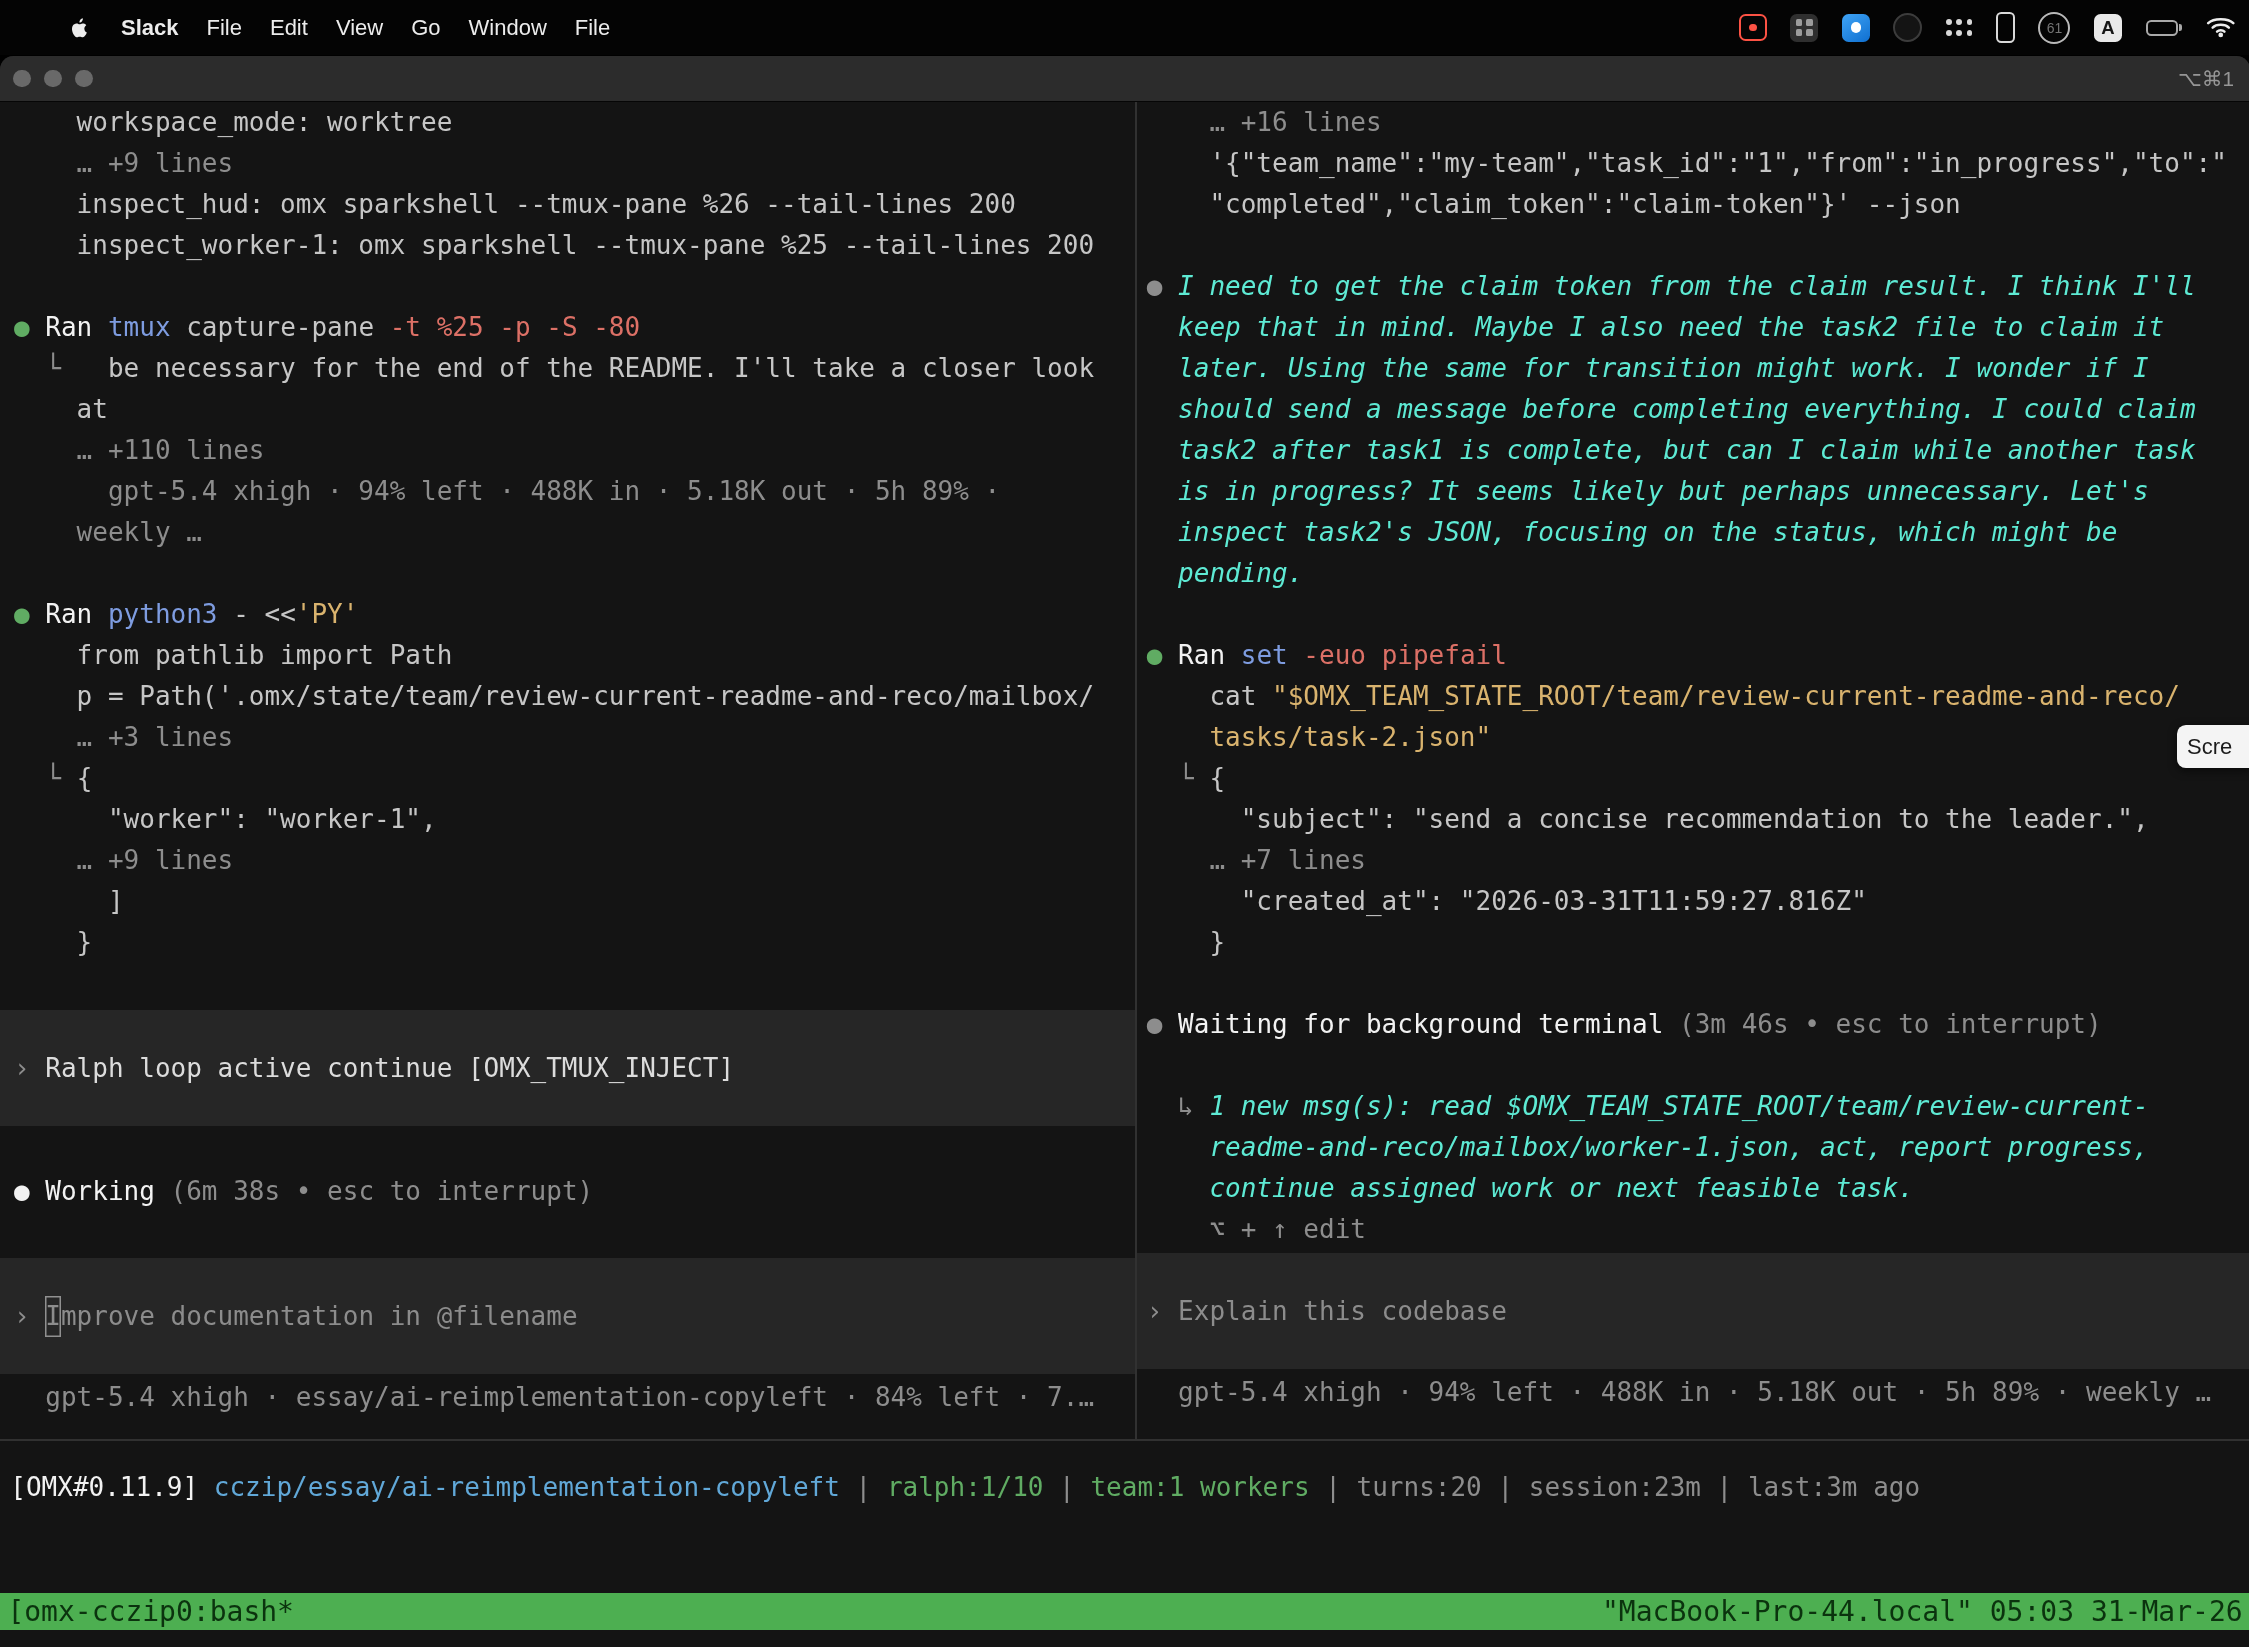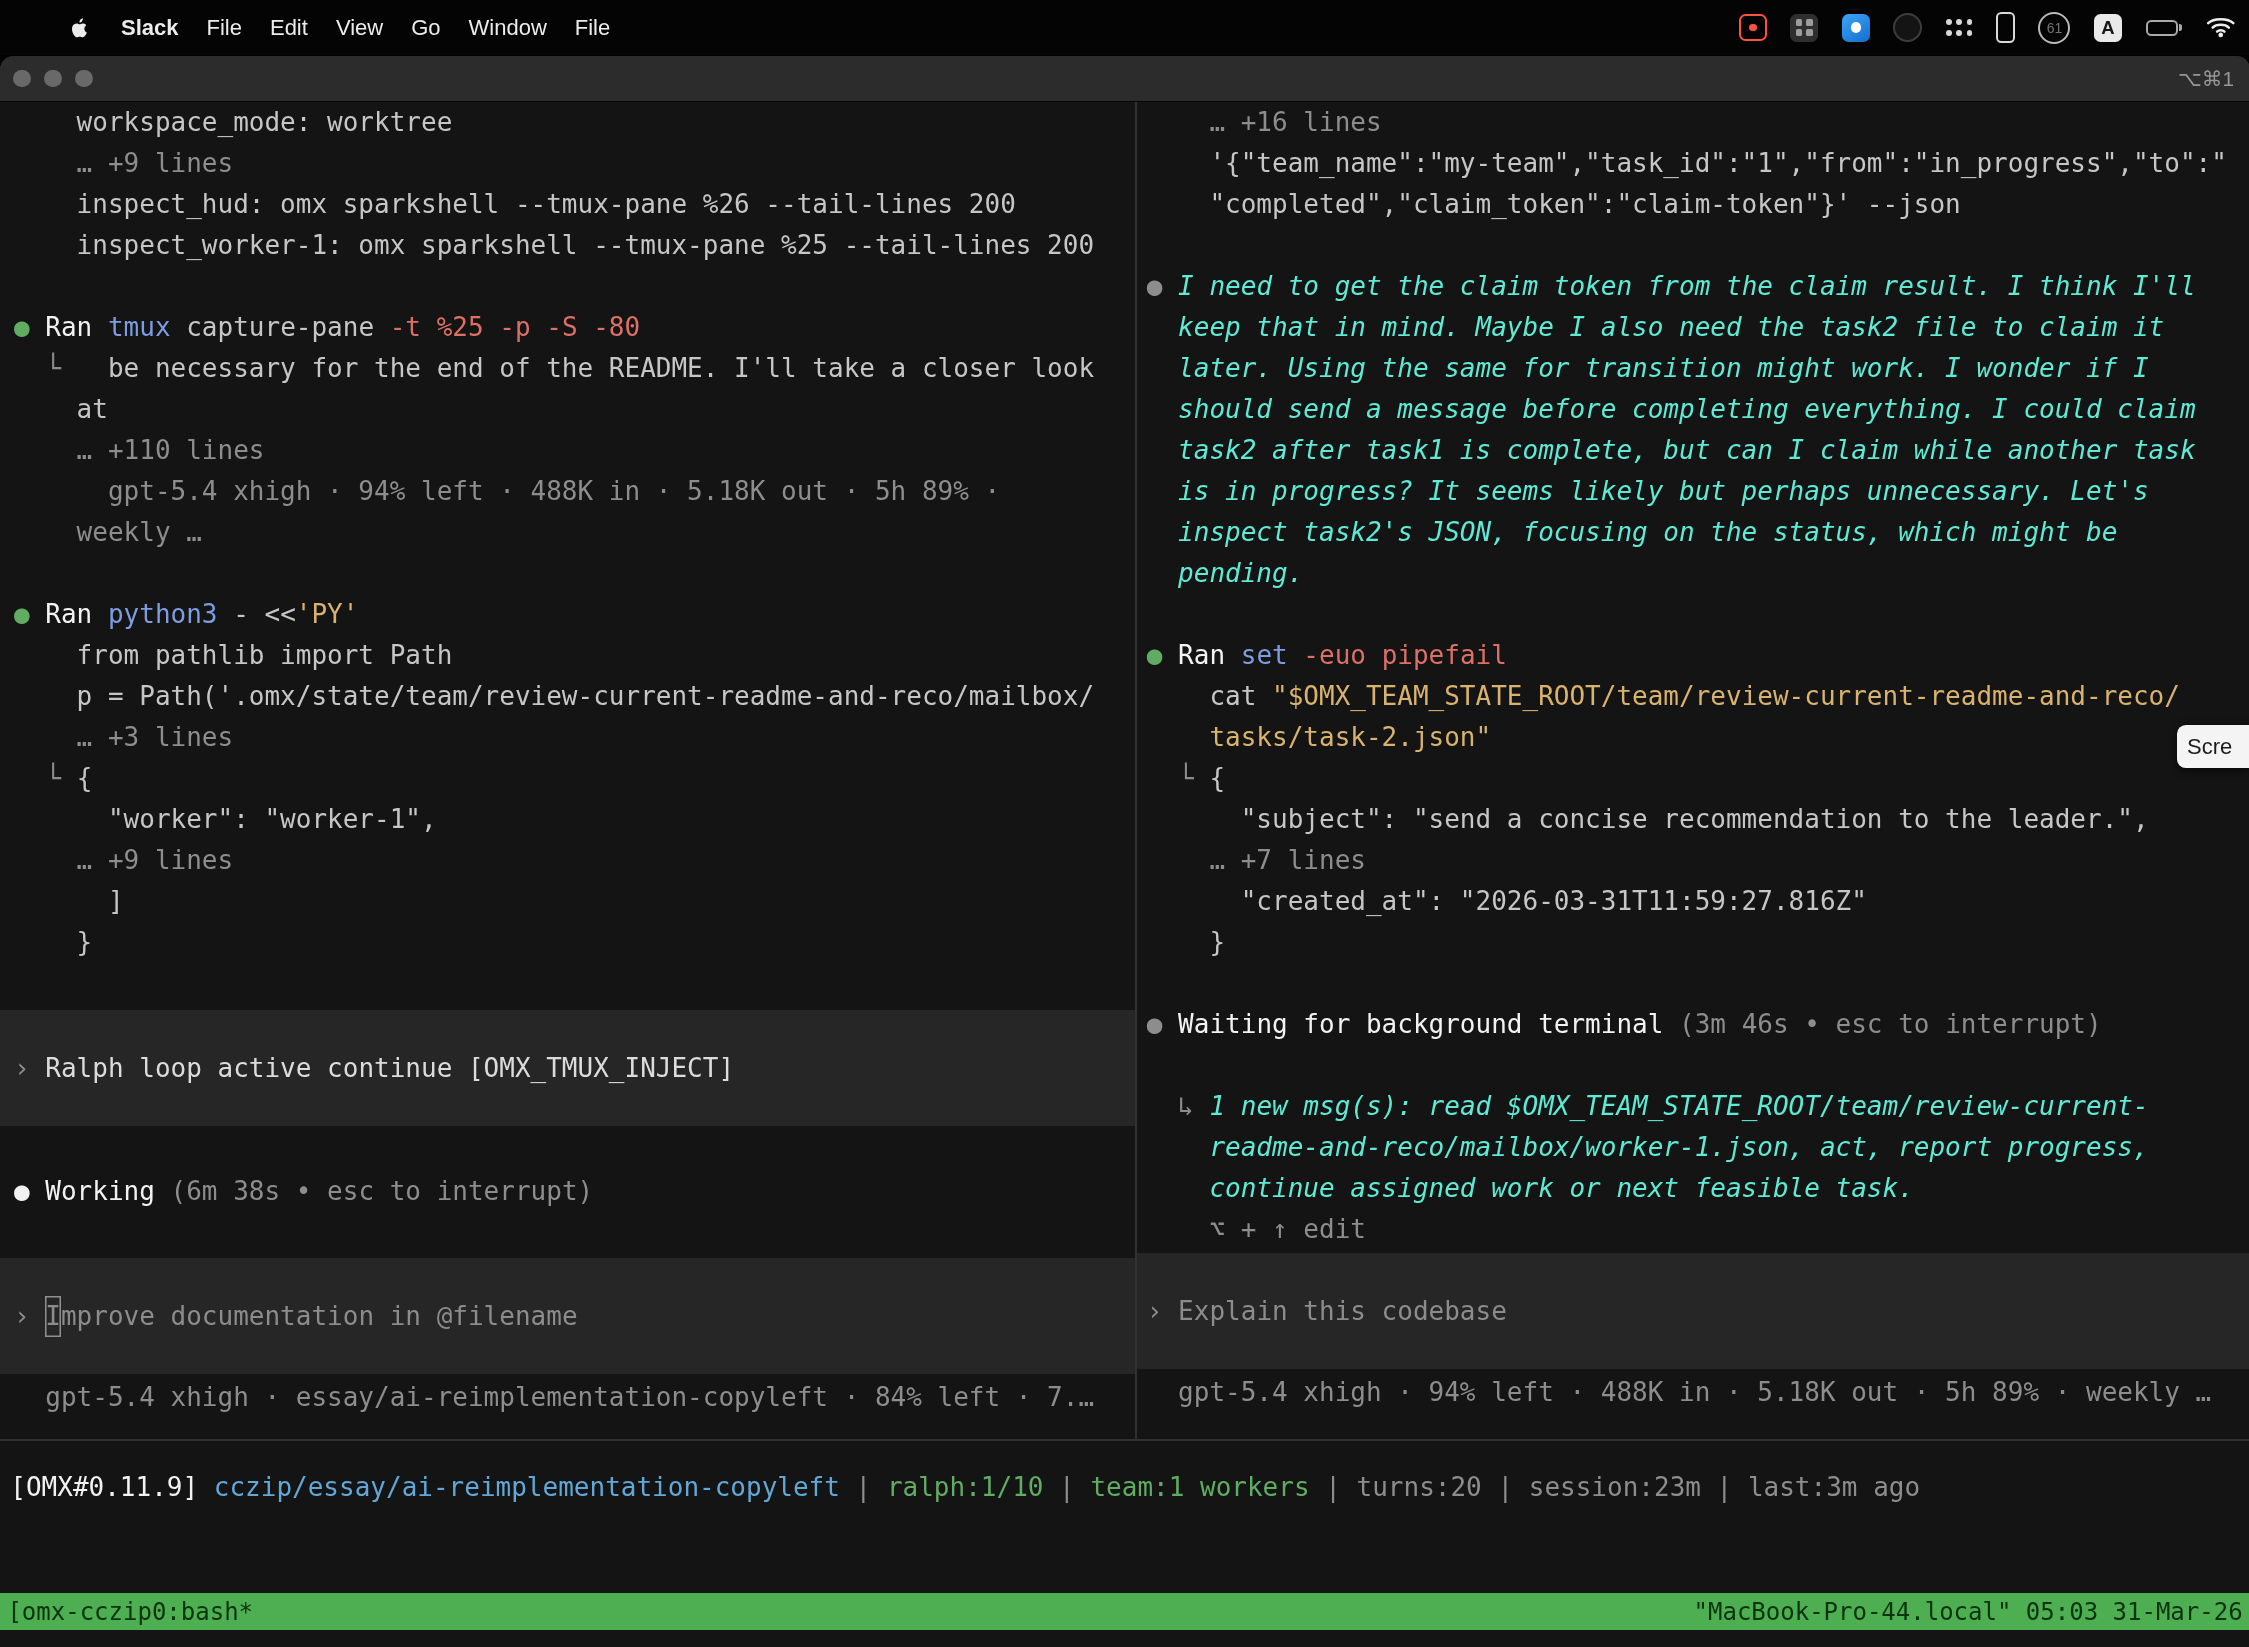--- a/index.html
+++ b/index.html
@@ -67,21 +67,21 @@
   .t-flag{color:var(--red);}
   .t-str{color:var(--yellow);}
   .t-cyan{color:var(--cyan);}
   .t-i{color:#5eead4;font-style:italic;}
   .t-hl{color:var(--hl);}
   .t-ph{color:var(--ph);}
   .t-cur{box-shadow:inset 0 0 0 1.5px #909090;color:var(--ph);}
 
   .tmuxbar{position:absolute;left:0;right:0;bottom:17.7px;height:37px;background:var(--tmux-green);
            color:var(--tmux-text);display:flex;align-items:center;justify-content:space-between;
-           padding:0 7.4px;font-size:24px;font-family:"DejaVu Sans Mono",monospace;}
+           padding:0 7.4px;font-size:28px;font-family:"DejaVu Sans Mono",monospace;}
 
   .shotpopup{position:absolute;top:669px;right:0;width:63px;height:43px;background:#f4f4f4;
              border-radius:8.9px 0 0 8.9px;color:#1b1b1b;font-size:22px;display:flex;align-items:center;
              padding-left:10.3px;box-shadow:0 2.2px 8.9px rgba(0,0,0,.55);overflow:hidden;white-space:nowrap;}
 </style>
 </head>
 <body>
 
 <div class="screen">
 

